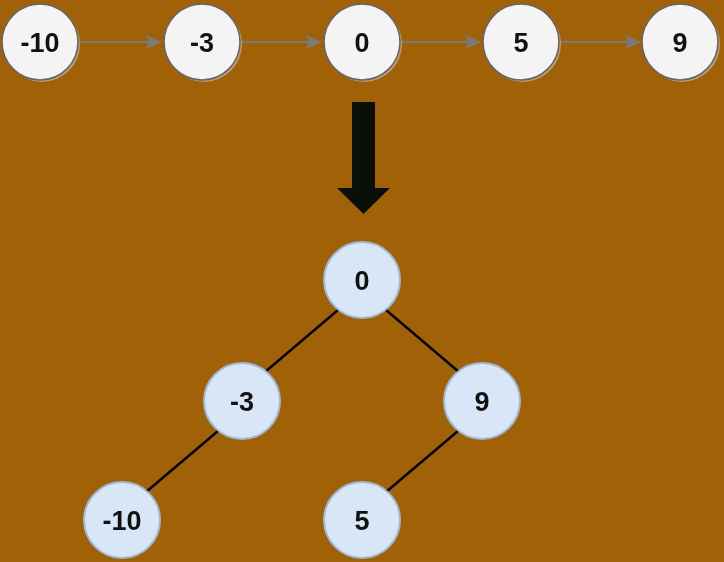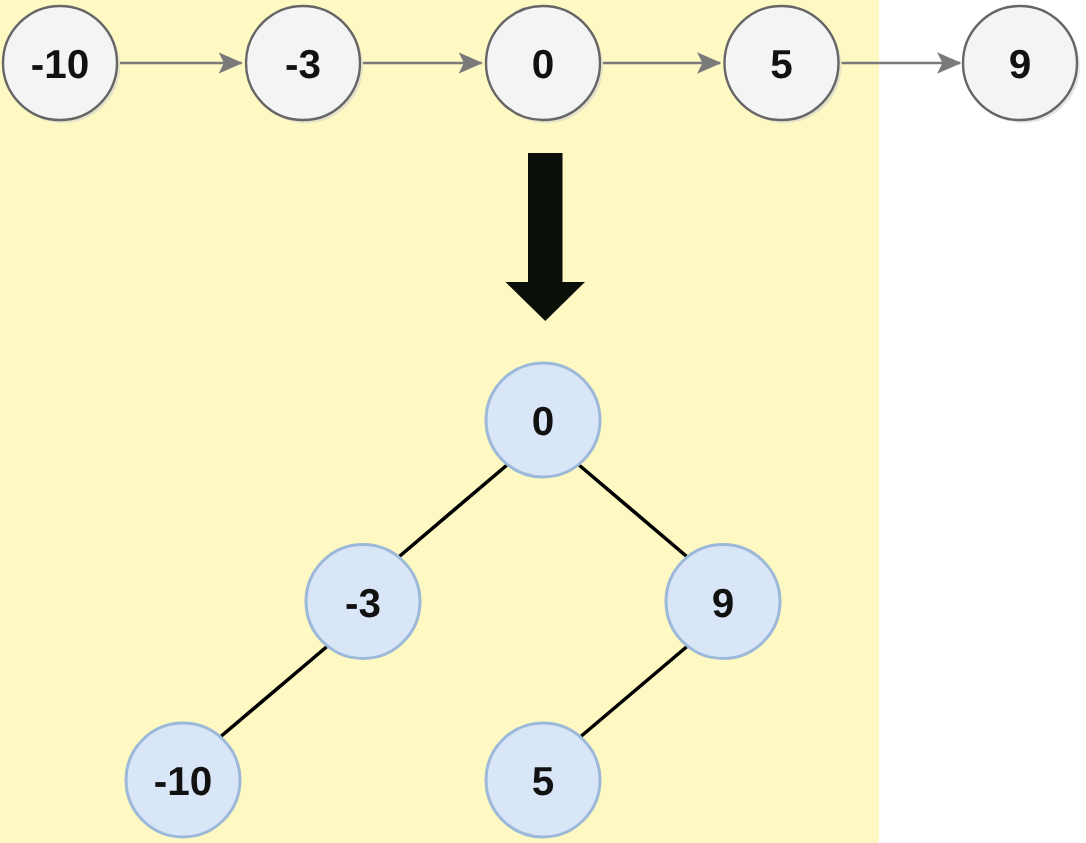--- a/index.html
+++ b/index.html
@@ -8,23 +8,23 @@
     background: #ffffff;
   }
   body {
     width: 724px;
     height: 562px;
     font-family: "Liberation Sans", sans-serif;
     overflow: hidden;
   }
   #stage {
     position: relative;
-    width: 586px;
+    width: 724px;
     height: 562px;
-    background: #fef9c3;
+    background: #a16207;
   }
   #diagram-svg {
     position: absolute;
     left: 0;
     top: 0;
     width: 724px;
     height: 562px;
     display: block;
   }
   .node-label {

